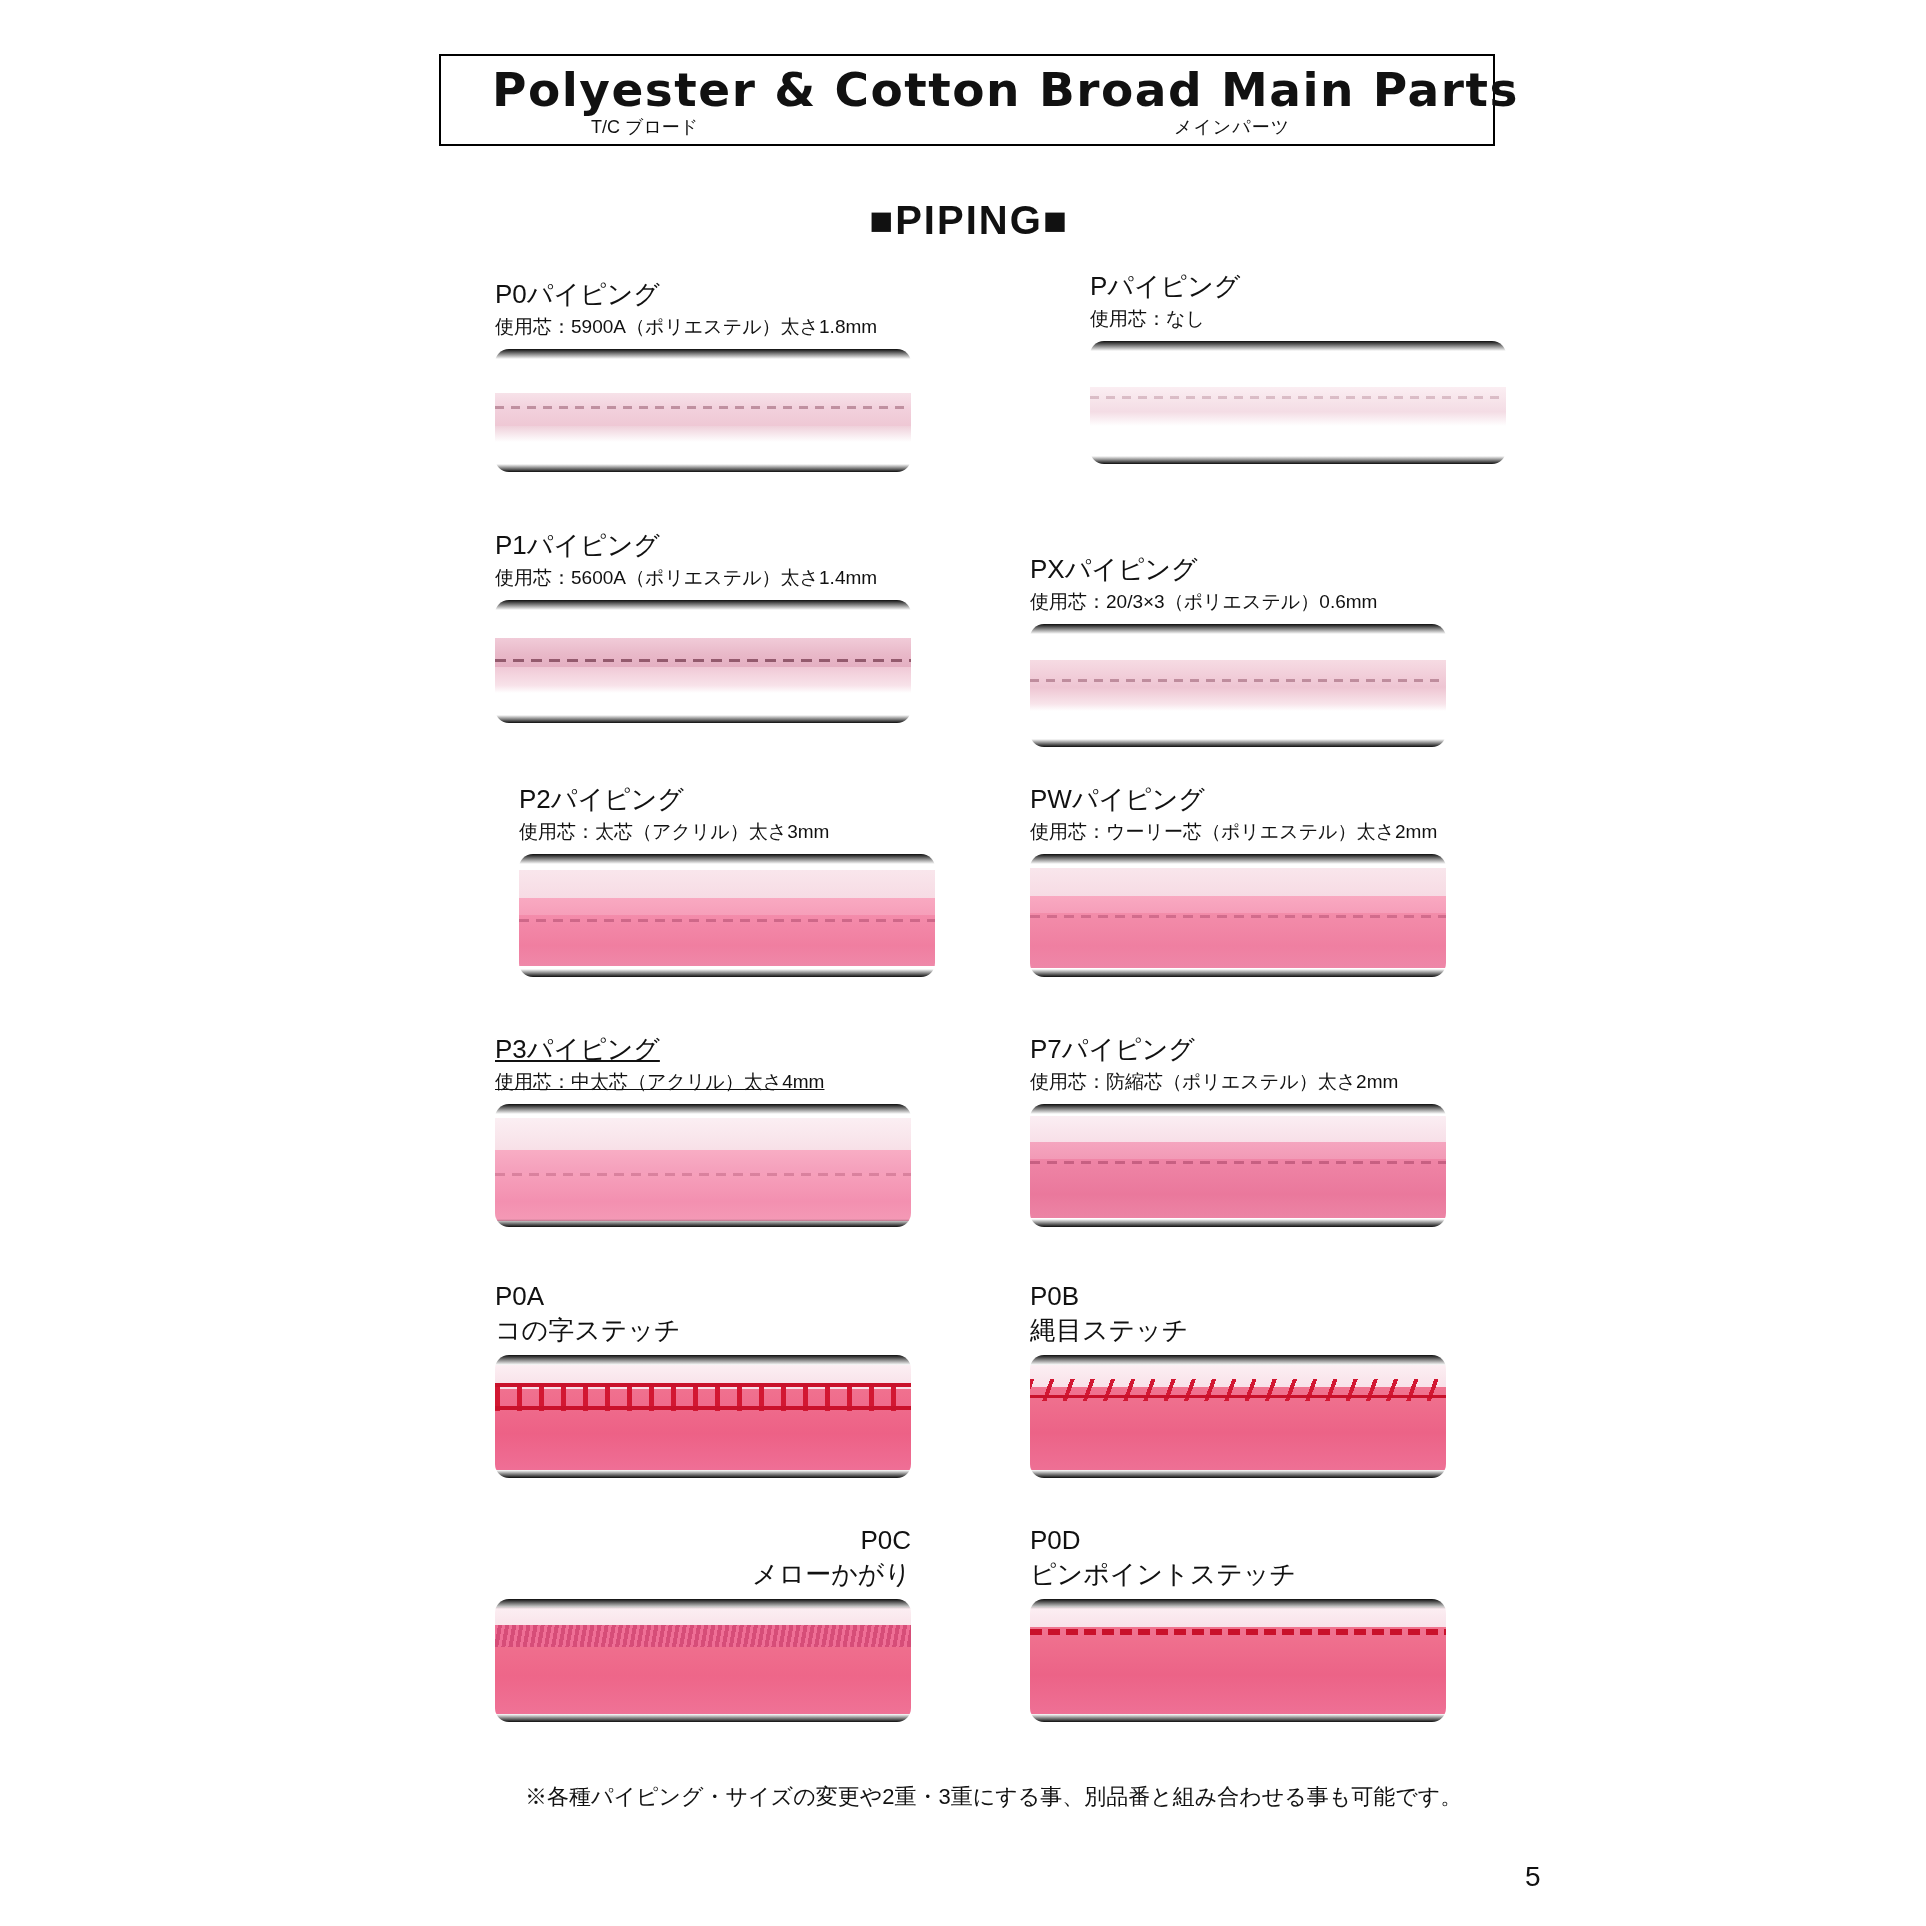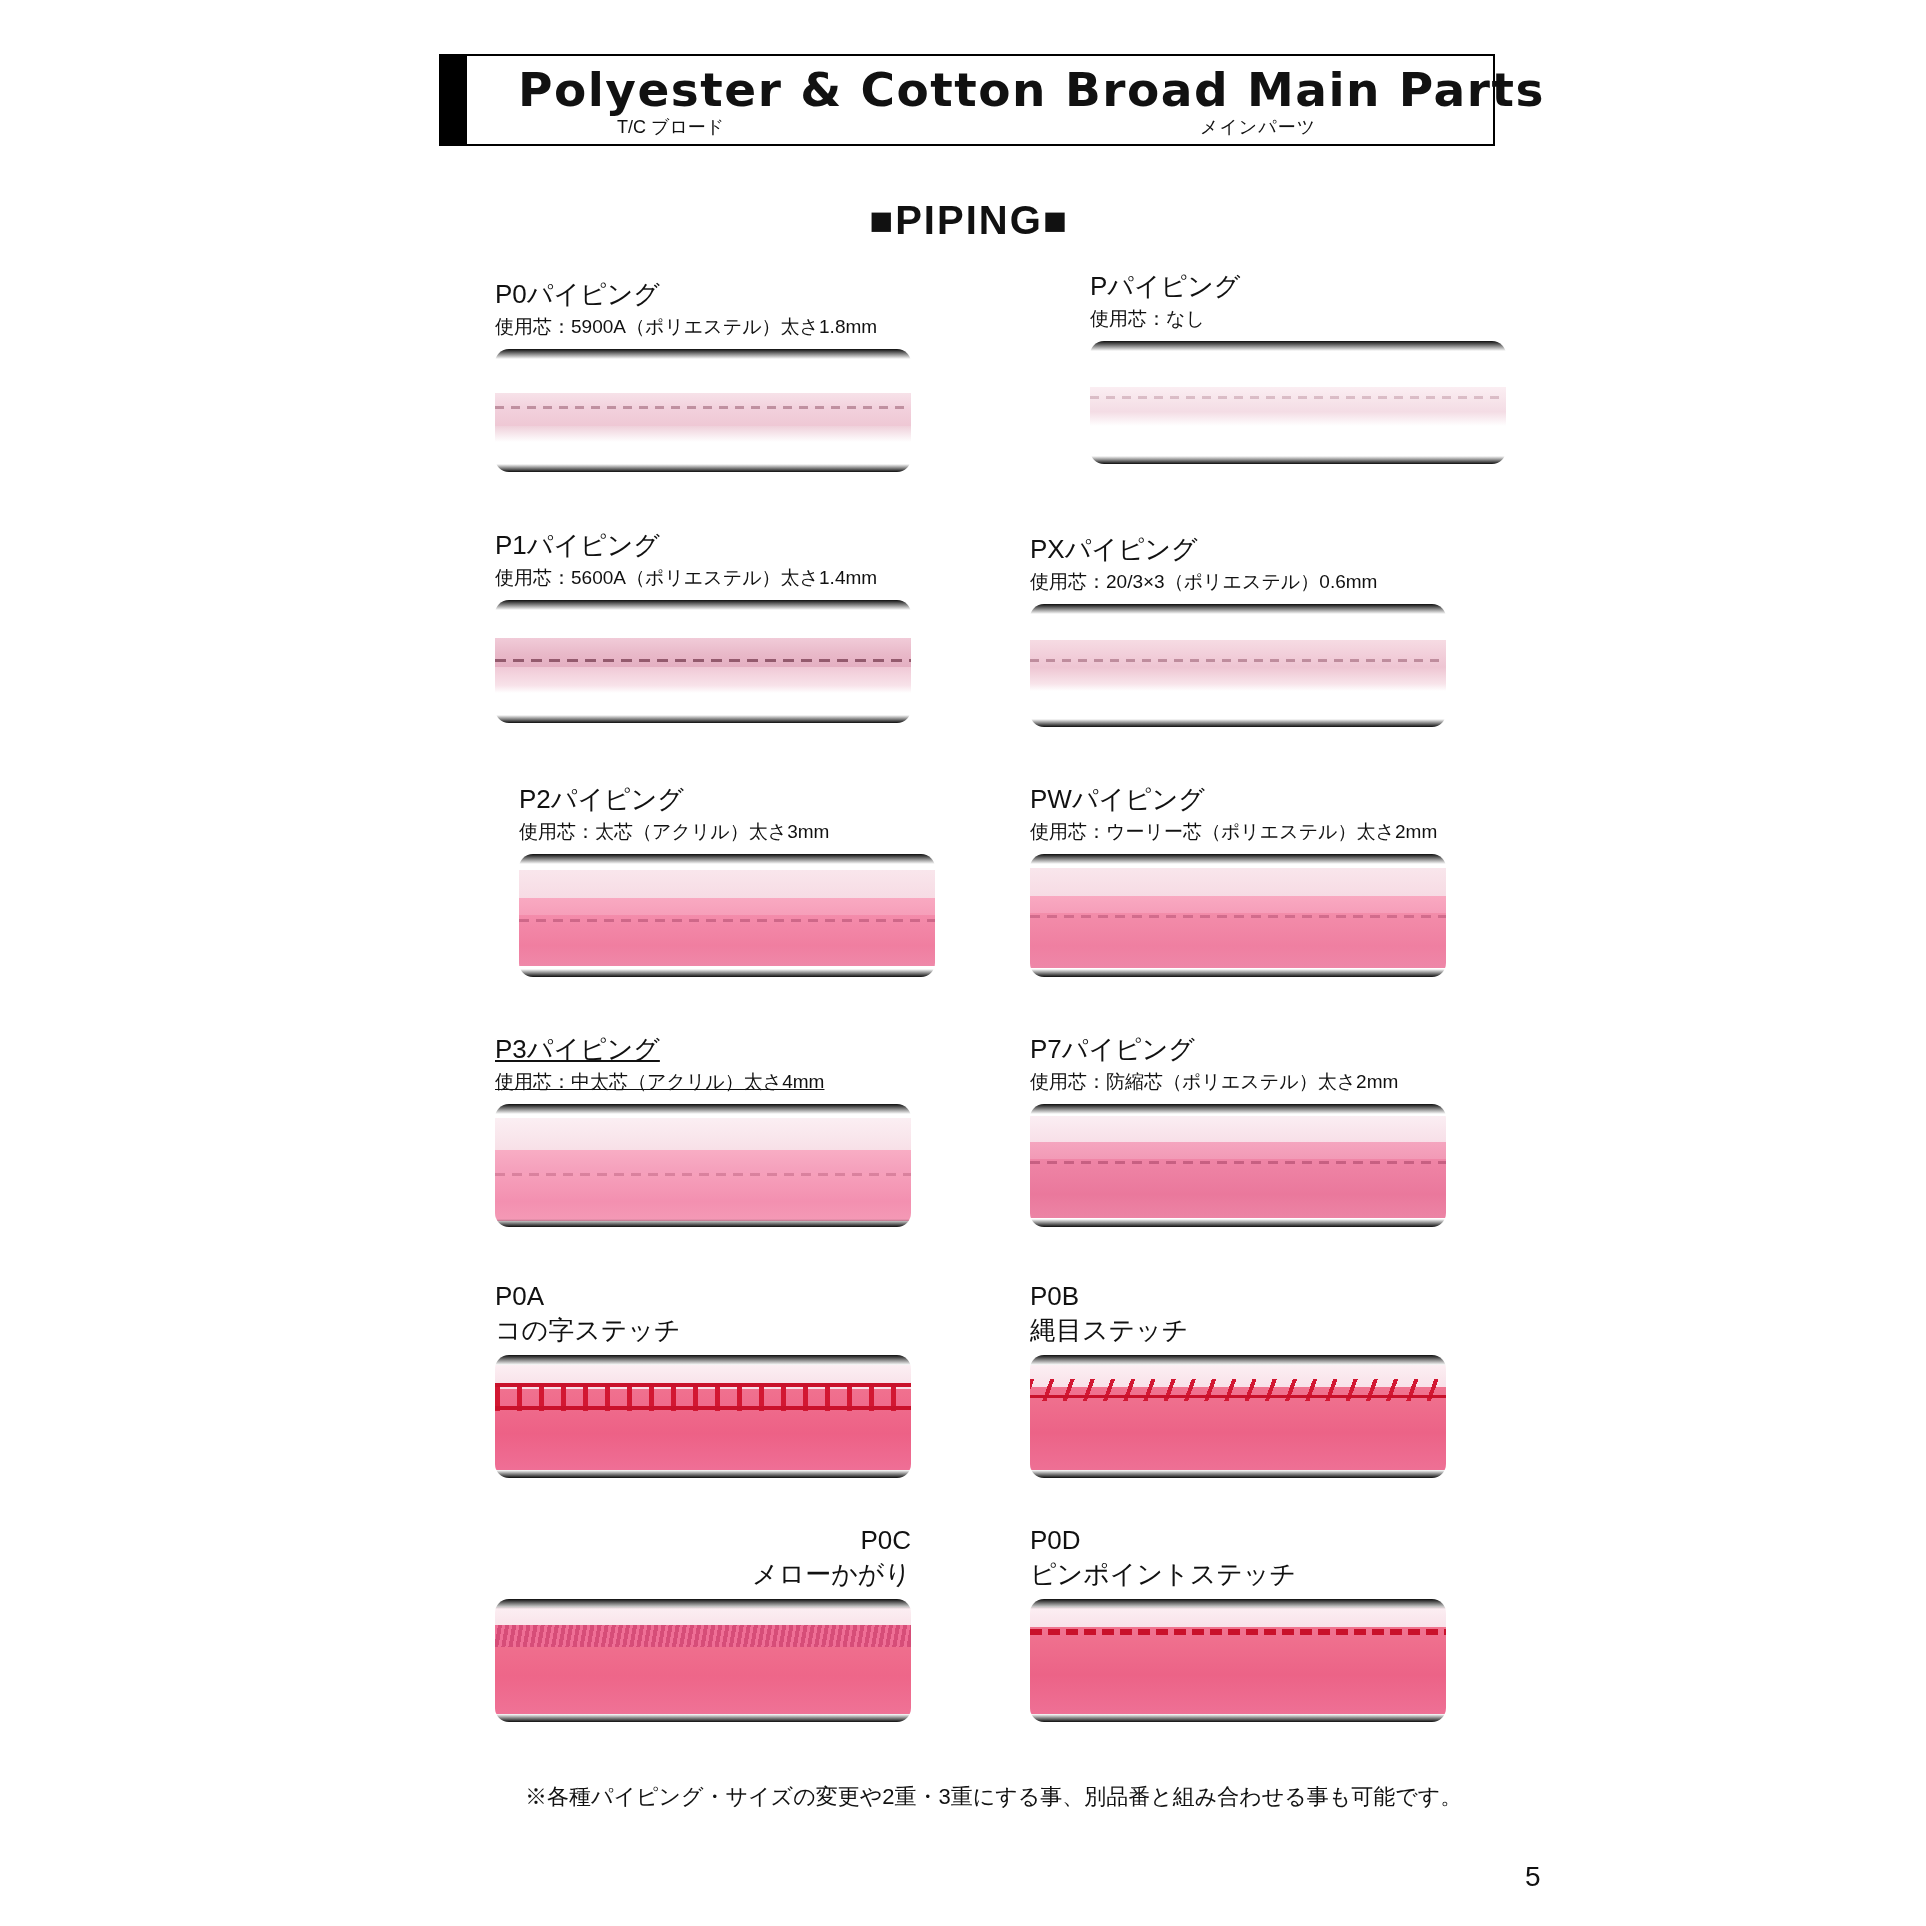--- a/index.html
+++ b/index.html
@@ -20,20 +20,21 @@
   .header {
     position: absolute;
     left: 439px;
     top: 54px;
     width: 1056px;
     height: 92px;
     border: 2px solid #000;
     box-sizing: border-box;
     display: flex;
     align-items: stretch;
+    flex-direction: column;
   }
   .header-bar {
     width: 26px;
     background: #000;
     flex: 0 0 auto;
   }
   .header-text {
     flex: 1 1 auto;
     position: relative;
   }
@@ -274,21 +275,21 @@
       <div class="photo" style="background:#ffffff;">
         <div class="band" style="top:38px;height:32px;background:linear-gradient(to bottom,#f1cbd8 0%,#e9b9c9 50%,#e3adc0 100%);"></div>
         <div class="band" style="top:67px;height:26px;background:linear-gradient(to bottom,#f0c9d6 0%,#f8e2e9 70%,#ffffff 100%);"></div>
         <div class="stitch" style="top:59px;background:repeating-linear-gradient(to right,rgba(120,60,80,0.75) 0px,rgba(120,60,80,0.75) 11px,rgba(0,0,0,0) 11px,rgba(0,0,0,0) 18px);"></div>
         <div class="shadow-top"></div>
         <div class="shadow-bottom"></div>
       </div>
     </div>
   </div>
 
-  <div class="cell" style="left:1030px; top:532px;">
+  <div class="cell" style="left:1030px; top:552px;">
     <div class="code">PXパイピング</div>
     <div class="desc">使用芯：20/3×3（ポリエステル）0.6mm</div>
     <div class="swatch">
       <div class="photo" style="background:#ffffff;">
         <div class="band" style="top:36px;height:30px;background:linear-gradient(to bottom,#f6dbe3 0%,#f1ccd8 60%,#edc3d1 100%);"></div>
         <div class="band" style="top:63px;height:24px;background:linear-gradient(to bottom,#eec5d2 0%,#f8e4ea 70%,#ffffff 100%);"></div>
         <div class="stitch" style="top:55px;"></div>
         <div class="shadow-top"></div>
         <div class="shadow-bottom"></div>
       </div>

